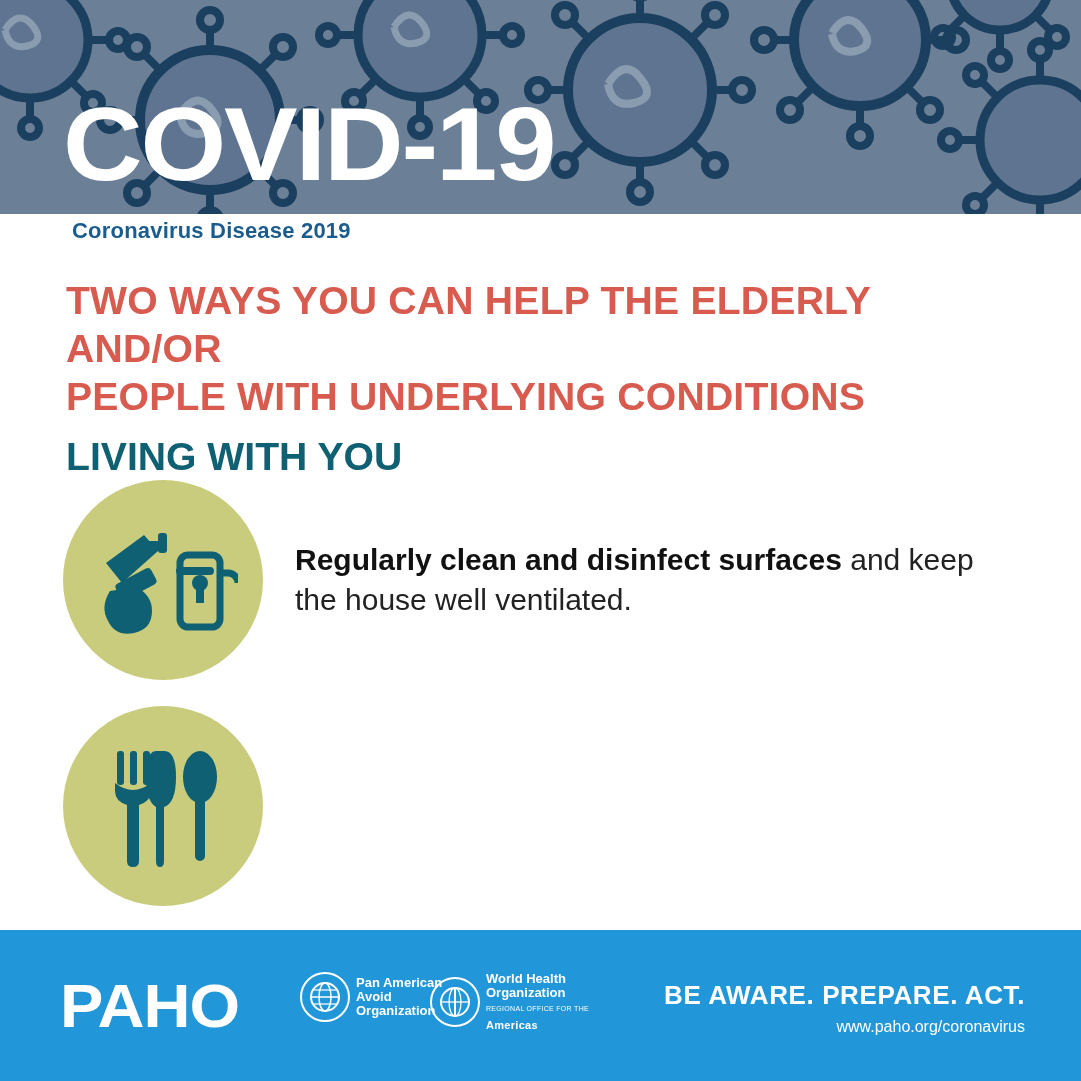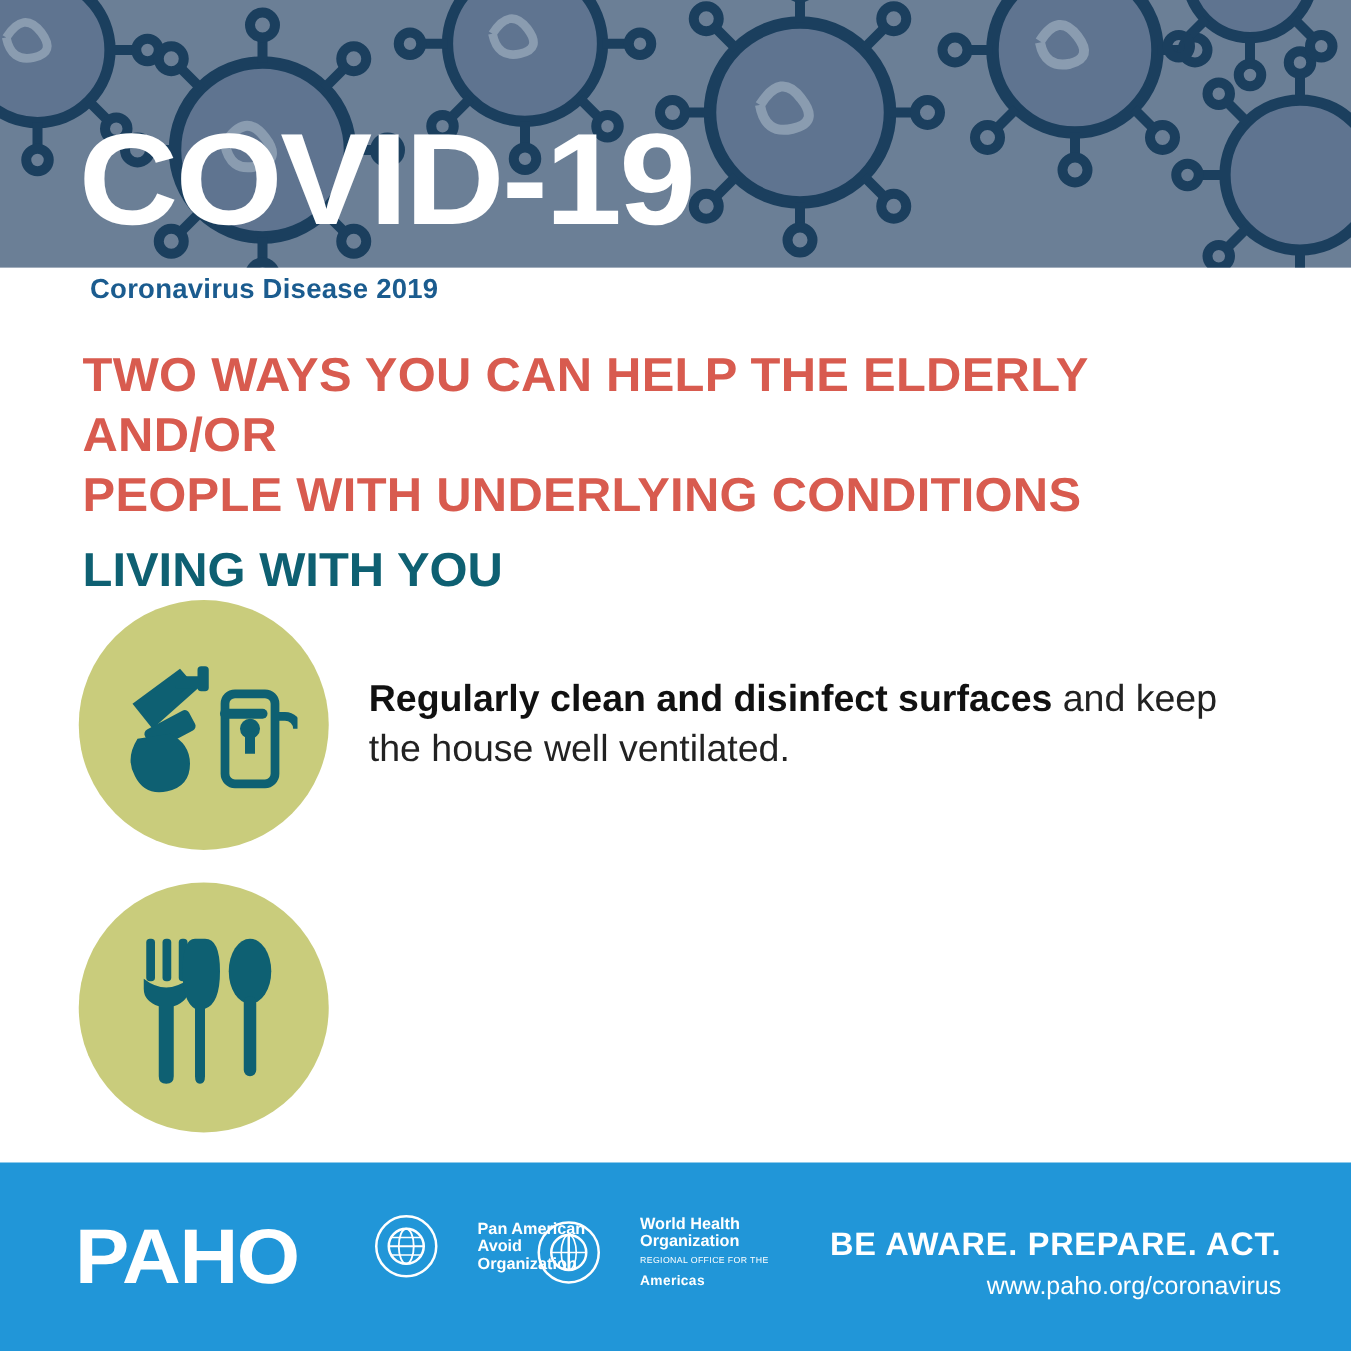--- a/index.html
+++ b/index.html
@@ -77,39 +77,39 @@
   
   .footer{
     position:absolute;left:0;top:930px;width:1081px;height:151px;
     background:#2196d8;
   }
   .paho-logo{
     position:absolute;left:60px;top:40px;
     color:#ffffff;font-size:62px;font-weight:bold;letter-spacing:-1px;
     transform:scaleX(1.05);transform-origin:left top;
   }
-  .logo-block{position:absolute;top:42px;display:flex;align-items:center;gap:26px;}
+  .logo-block{position:absolute;top:42px;display:flex;align-items:center;}
   .seal{
     width:46px;height:46px;border-radius:50%;
     border:2px solid #ffffff;
     display:flex;align-items:center;justify-content:center;
     flex:0 0 46px;
   }
   .logo-txt{
     color:#ffffff;font-size:13px;line-height:14px;margin-left:6px;font-weight:bold;
   }
   .logo-txt .small{font-size:7px;font-weight:normal;letter-spacing:0.3px;display:block;margin-top:2px;}
   .tagline{
     position:absolute;right:56px;top:50px;
     color:#ffffff;font-size:26px;font-weight:bold;letter-spacing:0.6px;
     text-align:right;
   }
   .site{
     position:absolute;right:56px;top:88px;
-    color:#ffffff;font-size:20px;text-align:right;
+    color:#ffffff;font-size:16px;text-align:right;
   }
 </style>
 </head>
 <body>
 
 <div class="poster">
 
   <div class="header">
     <svg width="1081" height="214" viewBox="0 0 1081 214" style="position:absolute;left:0;top:0;">
       <rect x="0" y="0" width="1081" height="214" fill="#6b7f96"></rect>

